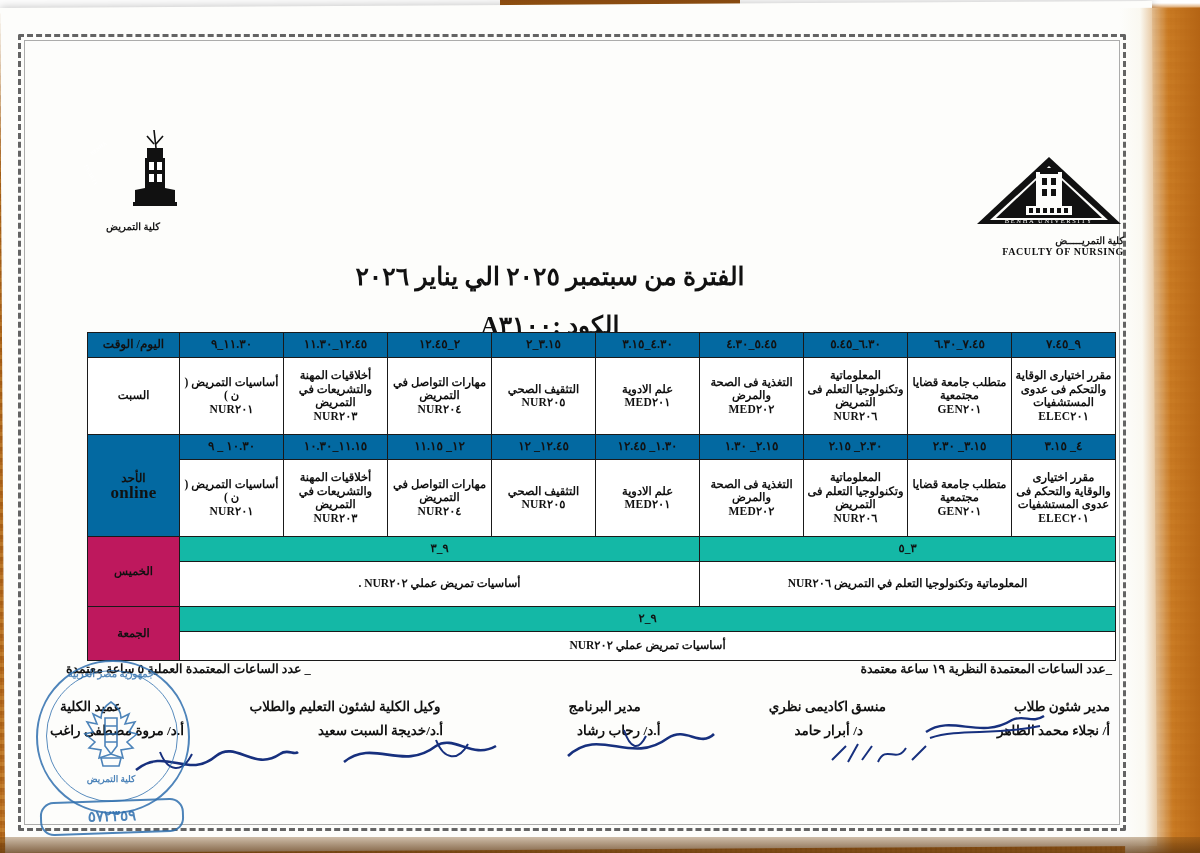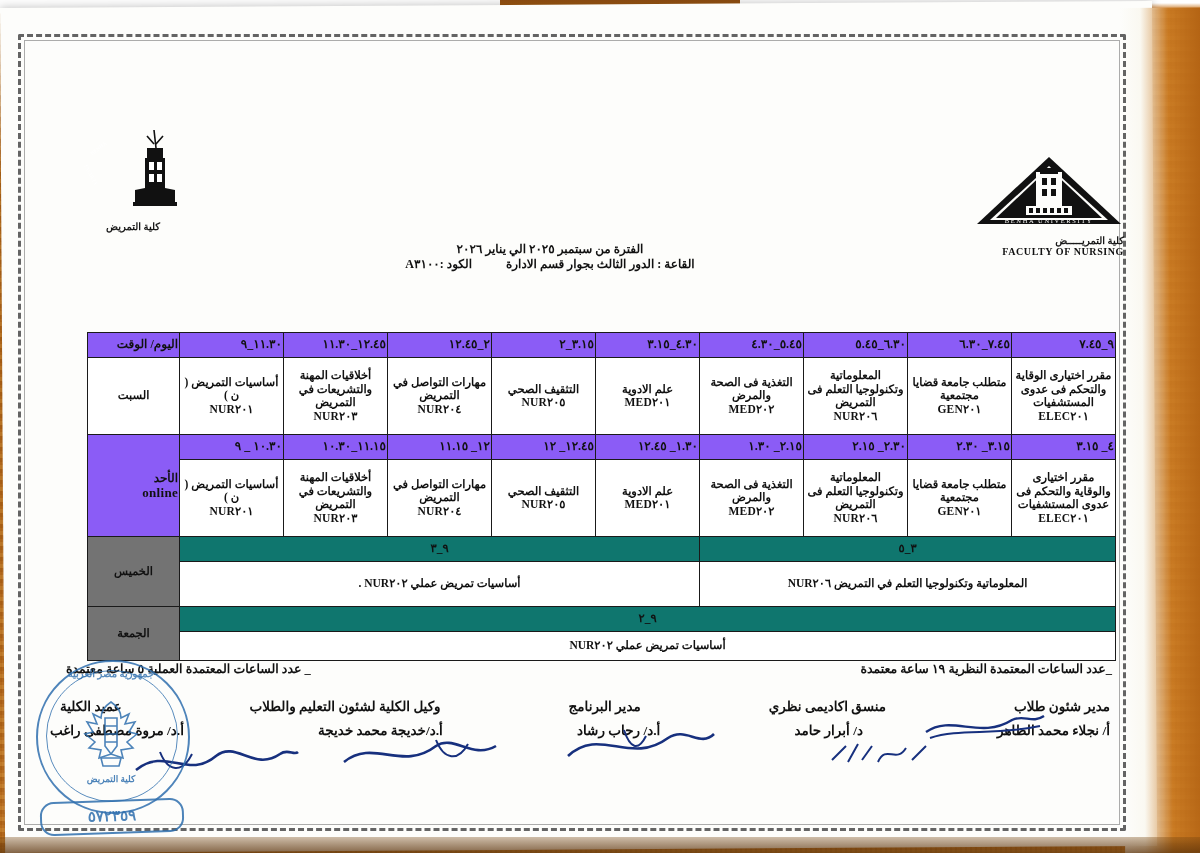--- a/index.html
+++ b/index.html
@@ -59,40 +59,40 @@
   #logo-right{right:28px;top:138px;width:170px;height:110px;text-align:right;}
   .logo-caption{font-size:10px;font-weight:bold;color:#1a1a1a;margin-top:1px;letter-spacing:.5px;}
   .logo-caption-en{font-size:10px;font-weight:bold;color:#111;letter-spacing:.6px;
      font-family:"Liberation Serif",serif;}
 
   
   #header-text{position:absolute;left:0;top:226px;width:1100px;
      text-align:center;color:#111;}
   #header-text .hline{font-weight:bold;font-size:19px;line-height:26px;white-space:nowrap;}
   #header-text .hl-row{display:flex;justify-content:center;gap:34px;align-items:baseline;}
-  #header-text .seg{font-weight:bold;font-size:12px;}
+  #header-text .seg{font-weight:bold;font-size:25px;margin-top:20px;}
 
   
   #sched-wrap{position:absolute;left:88px;top:316px;width:1028px;}
   table.sched{border-collapse:collapse;width:1028px;table-layout:fixed;
      font-family:"Liberation Serif",serif;}
   table.sched td,table.sched th{
      border:1px solid #1a1a1a;
      text-align:center;vertical-align:middle;
      color:#111;padding:2px 1px;
      font-size:11.5px;line-height:13.5px;font-weight:bold;
   }
-  tr.time-row td{background:#8b5cf6;height:20px;font-size:12px;letter-spacing:.3px;text-align:right;}
+  tr.time-row td{background:#0369a1;height:20px;font-size:12px;letter-spacing:.3px;}
   tr.course-row td{background:#fff;height:72px;}
-  td.daycell{background:#737373;font-size:13px;width:88px;}
+  td.daycell{background:#be185d;font-size:13px;width:88px;}
   td.course{font-size:11.5px;}
   td.course .code{font-family:"Liberation Serif",serif;letter-spacing:.2px;}
-  td.span-head{background:#0f766e;height:20px;font-size:12.5px;}
+  td.span-head{background:#14b8a6;height:20px;font-size:12.5px;}
   td.span-body{background:#fff;height:40px;font-size:12.5px;}
-  .online{display:block;font-family:"Liberation Serif",serif;font-size:13px;}
+  .online{display:block;font-family:"Liberation Serif",serif;font-size:17px;}
 
   
   #credits{position:absolute;left:66px;top:645px;width:1046px;
      display:flex;justify-content:space-between;direction:rtl;
      font-size:12.5px;font-weight:bold;color:#111;white-space:nowrap;}
 
   
   #sign-row-1{position:absolute;left:60px;top:682px;width:1050px;
      display:flex;direction:rtl;justify-content:space-between;
      font-size:13.5px;font-weight:bold;color:#111;}
@@ -189,21 +189,20 @@
     </svg>
     <div class="logo-caption">كلية التمريـــــض</div>
     <div class="logo-caption-en">FACULTY OF NURSING</div>
   </div>
 
   <div id="header-text">
     <div class="hl-row">
       <span class="seg">الفترة من سبتمبر ٢٠٢٥ الي يناير ٢٠٢٦</span>
     </div>
     <div class="hl-row">
-      <span class="seg">القاعة : الدور الثالث بجوار قسم الادارة</span>
       <span class="seg">الكود :A٣١٠٠</span>
     </div>
   </div>
 
   <div id="sched-wrap">
     <table class="sched">
       <colgroup>
         <col style="width:104px">
           <col style="width:104px">
           <col style="width:104px">
@@ -356,21 +355,21 @@
     <span class="sign-col">مدير شئون طلاب</span>
     <span class="sign-col">منسق اكاديمى نظري</span>
     <span class="sign-col">مدير البرنامج</span>
     <span class="sign-col">وكيل الكلية لشئون التعليم والطلاب</span>
     <span class="sign-col">عميد الكلية</span>
   </div>
   <div id="sign-row-2">
     <span class="sign-col">أ/ نجلاء محمد الظاهر</span>
     <span class="sign-col">د/ أبرار حامد</span>
     <span class="sign-col">أ.د/ رحاب رشاد</span>
-    <span class="sign-col">أ.د/خديجة محمد خديجة</span>
+    <span class="sign-col">أ.د/خديجة السبت سعيد</span>
     <span class="sign-col">أ.د/ مروة مصطفى راغب</span>
   </div>
 
   <svg class="scribble" style="left:920px;top:690px" width="130" height="40">
     <path d="M6 26 C32 8, 60 34, 92 14 C104 8, 112 18, 124 10" stroke="#17307e" stroke-width="2.4" fill="none"></path>
     <path d="M10 32 C40 22, 74 30, 120 20" stroke="#17307e" stroke-width="2" fill="none"></path>
   </svg>
   <svg class="scribble" style="left:828px;top:722px" width="110" height="34">
     <path d="M4 22 L18 8 M20 24 L30 6 M34 22 L44 8 M50 24 C58 6, 68 26, 78 10 M84 22 L98 8" stroke="#17307e" stroke-width="2" fill="none"></path>
   </svg>

